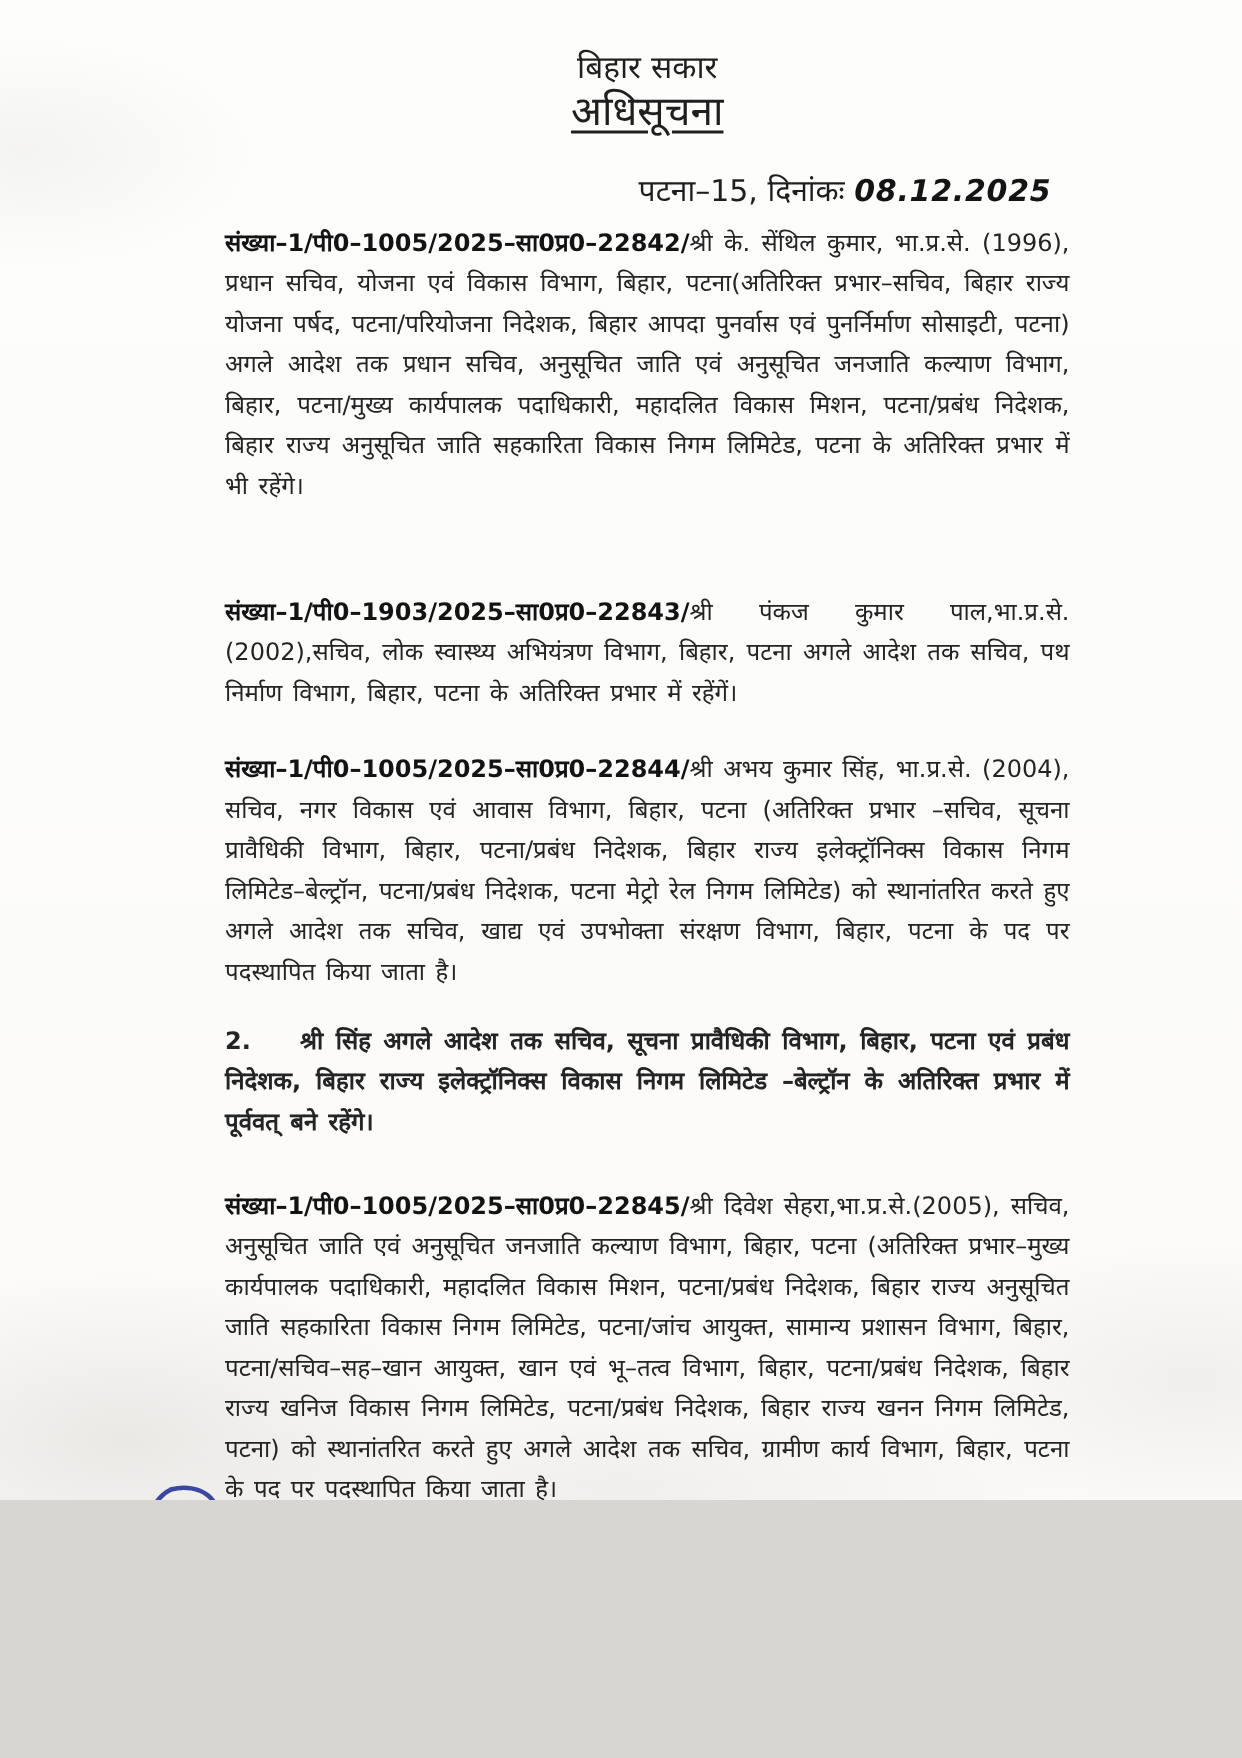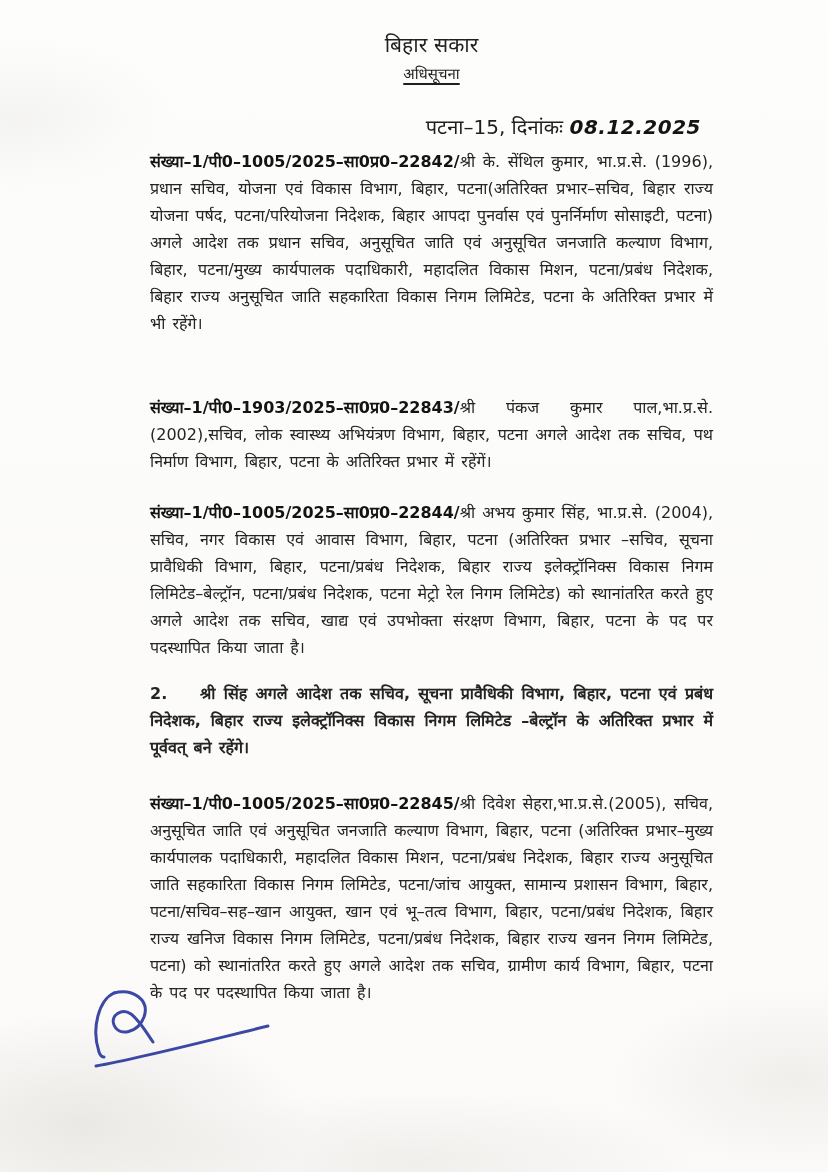--- a/index.html
+++ b/index.html
@@ -4,21 +4,21 @@
 <style>
   * { margin: 0; padding: 0; box-sizing: border-box; }
   html, body { width: 828px; }
   body {
     font-family: "DejaVu Sans", "Liberation Sans", sans-serif;
     background: #d8d6d2;
   }
   .page {
     position: relative;
     width: 828px;
-    height: 1172px;
+    height: 1000px;
     overflow: hidden;
     color: #232323;
     background-color: #fcfbf9;
     background-image:
       radial-gradient(ellipse 320px 160px at 10% 96%, rgba(188,186,180,0.28), transparent 70%),
       radial-gradient(ellipse 260px 130px at 96% 92%, rgba(196,193,187,0.20), transparent 70%),
       radial-gradient(ellipse 220px 110px at 2% 10%, rgba(200,197,191,0.16), transparent 70%),
       radial-gradient(ellipse 400px 90px at 50% 99%, rgba(190,188,182,0.18), transparent 75%),
       linear-gradient(180deg, #fdfdfc 0%, #fbfaf8 100%);
   }
@@ -29,21 +29,21 @@
     text-align: center;
   }
   .doc-header .gov,
   .doc-header .dept {
     font-size: 21px;
     line-height: 27px;
     color: #1f1f1f;
   }
   .doc-header .title {
     display: inline-block;
-    font-size: 15px;
+    font-size: 27px;
     line-height: 27px;
     margin-top: 2px;
     color: #1f1f1f;
     text-decoration: underline;
     text-underline-offset: 4px;
     text-decoration-thickness: 1.5px;
   }
   .dateline {
     position: absolute;
     left: 150px; top: 113px;

